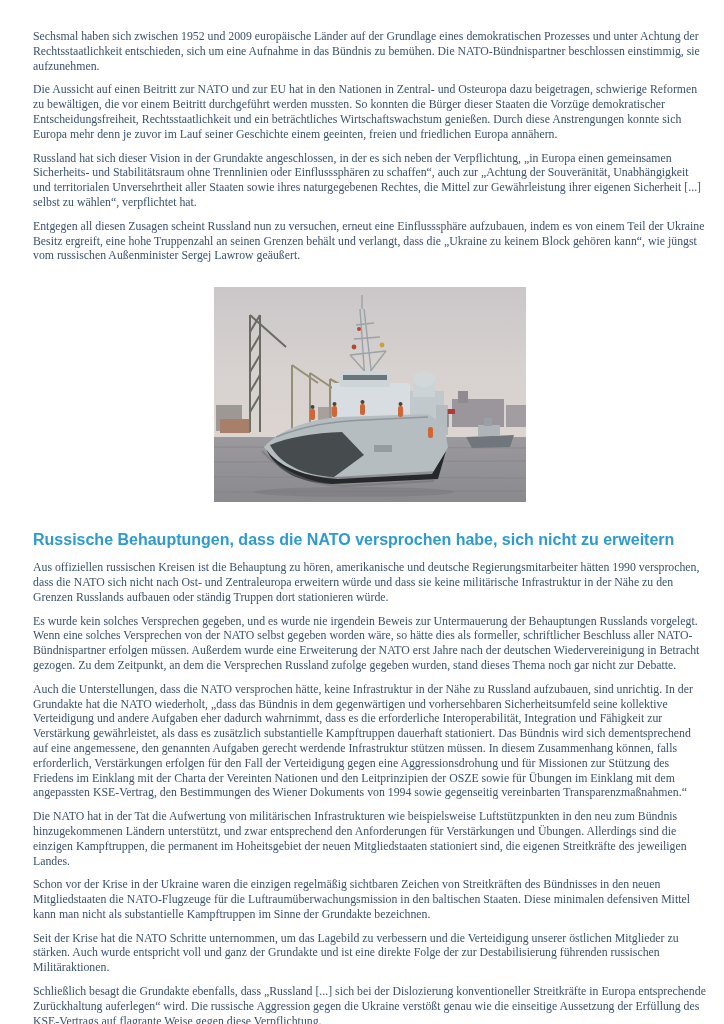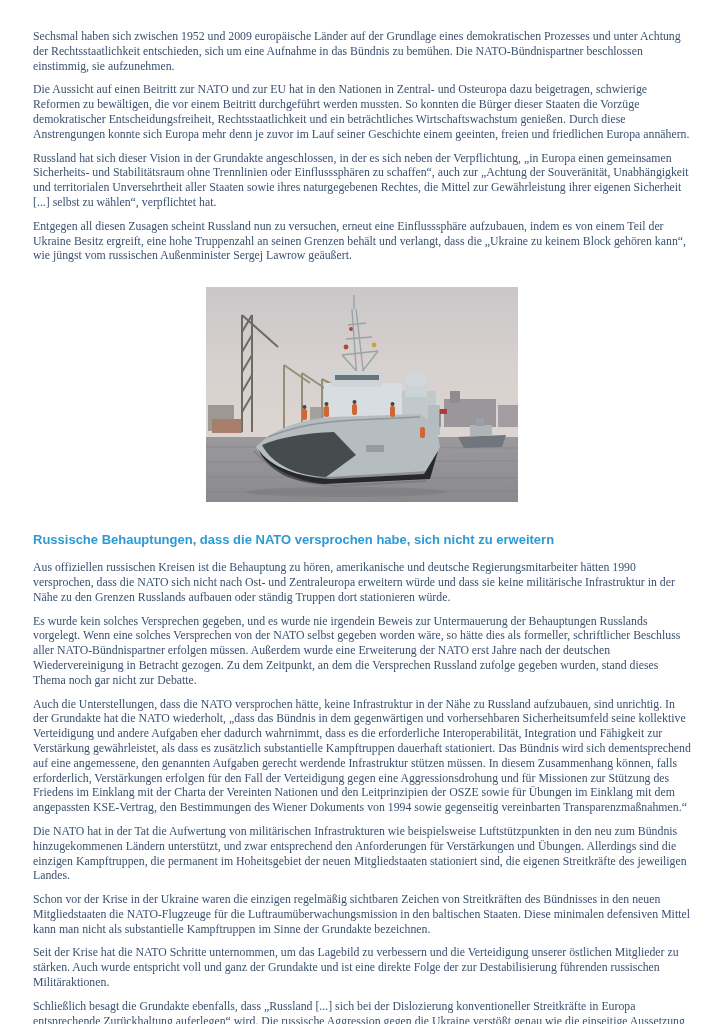--- a/index.html
+++ b/index.html
@@ -1,40 +1,40 @@
 <!DOCTYPE html>
 <html><head>
 <meta charset="utf-8">
 <style>
   html,body{margin:0;padding:0;background:#ffffff;}
   .page{
     position:relative;
     width:724px;height:1024px;
     background:#ffffff;
     box-sizing:border-box;
-    padding:29px 33px 20px 33px;
+    padding:29px 18px 20px 33px;
     overflow:hidden;
     font-family:"Liberation Serif", serif;
   }
   .body-text p{
     margin:0 0 9px 0;
     font-size:11.8px;
     line-height:14.8px;
     color:#3a5170;
     text-align:left;
   }
   .photo-wrap{
     margin:24px auto 30px auto;
     width:312px;height:215px;
   }
   .photo-wrap svg{display:block;}
   h2.section-heading{
     margin:0 0 12px 0;
     font-family:"Liberation Sans", sans-serif;
-    font-size:13px;
+    font-size:16px;
     font-weight:bold;
     color:#2d9ad2;
     line-height:16px;
   }
 </style>
 </head>
 <body>
 
 <div class="page">
 

